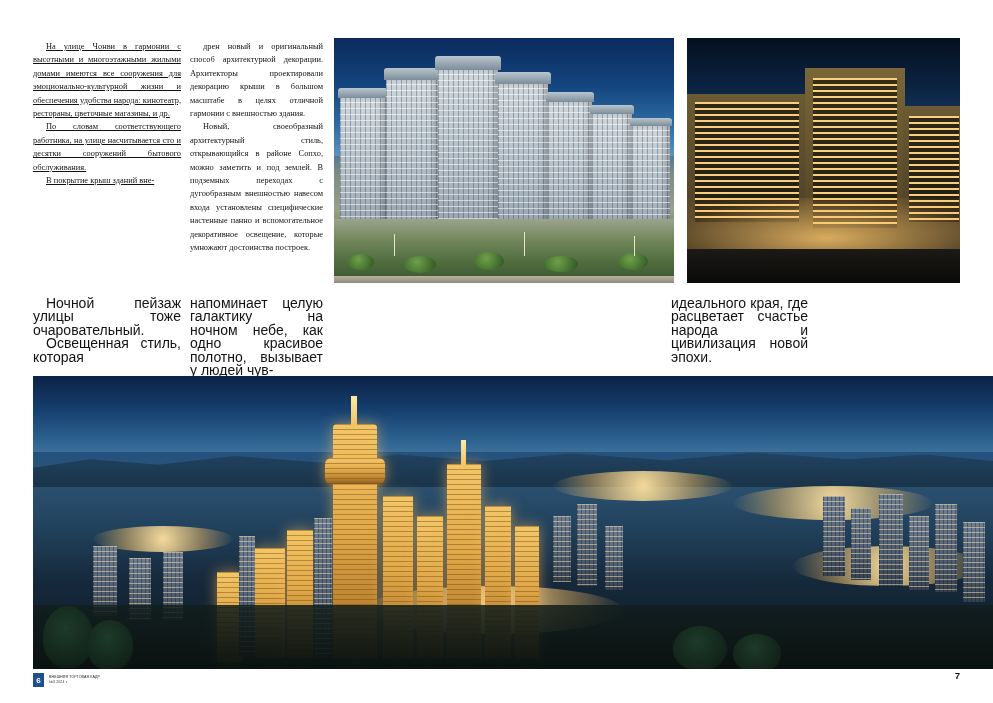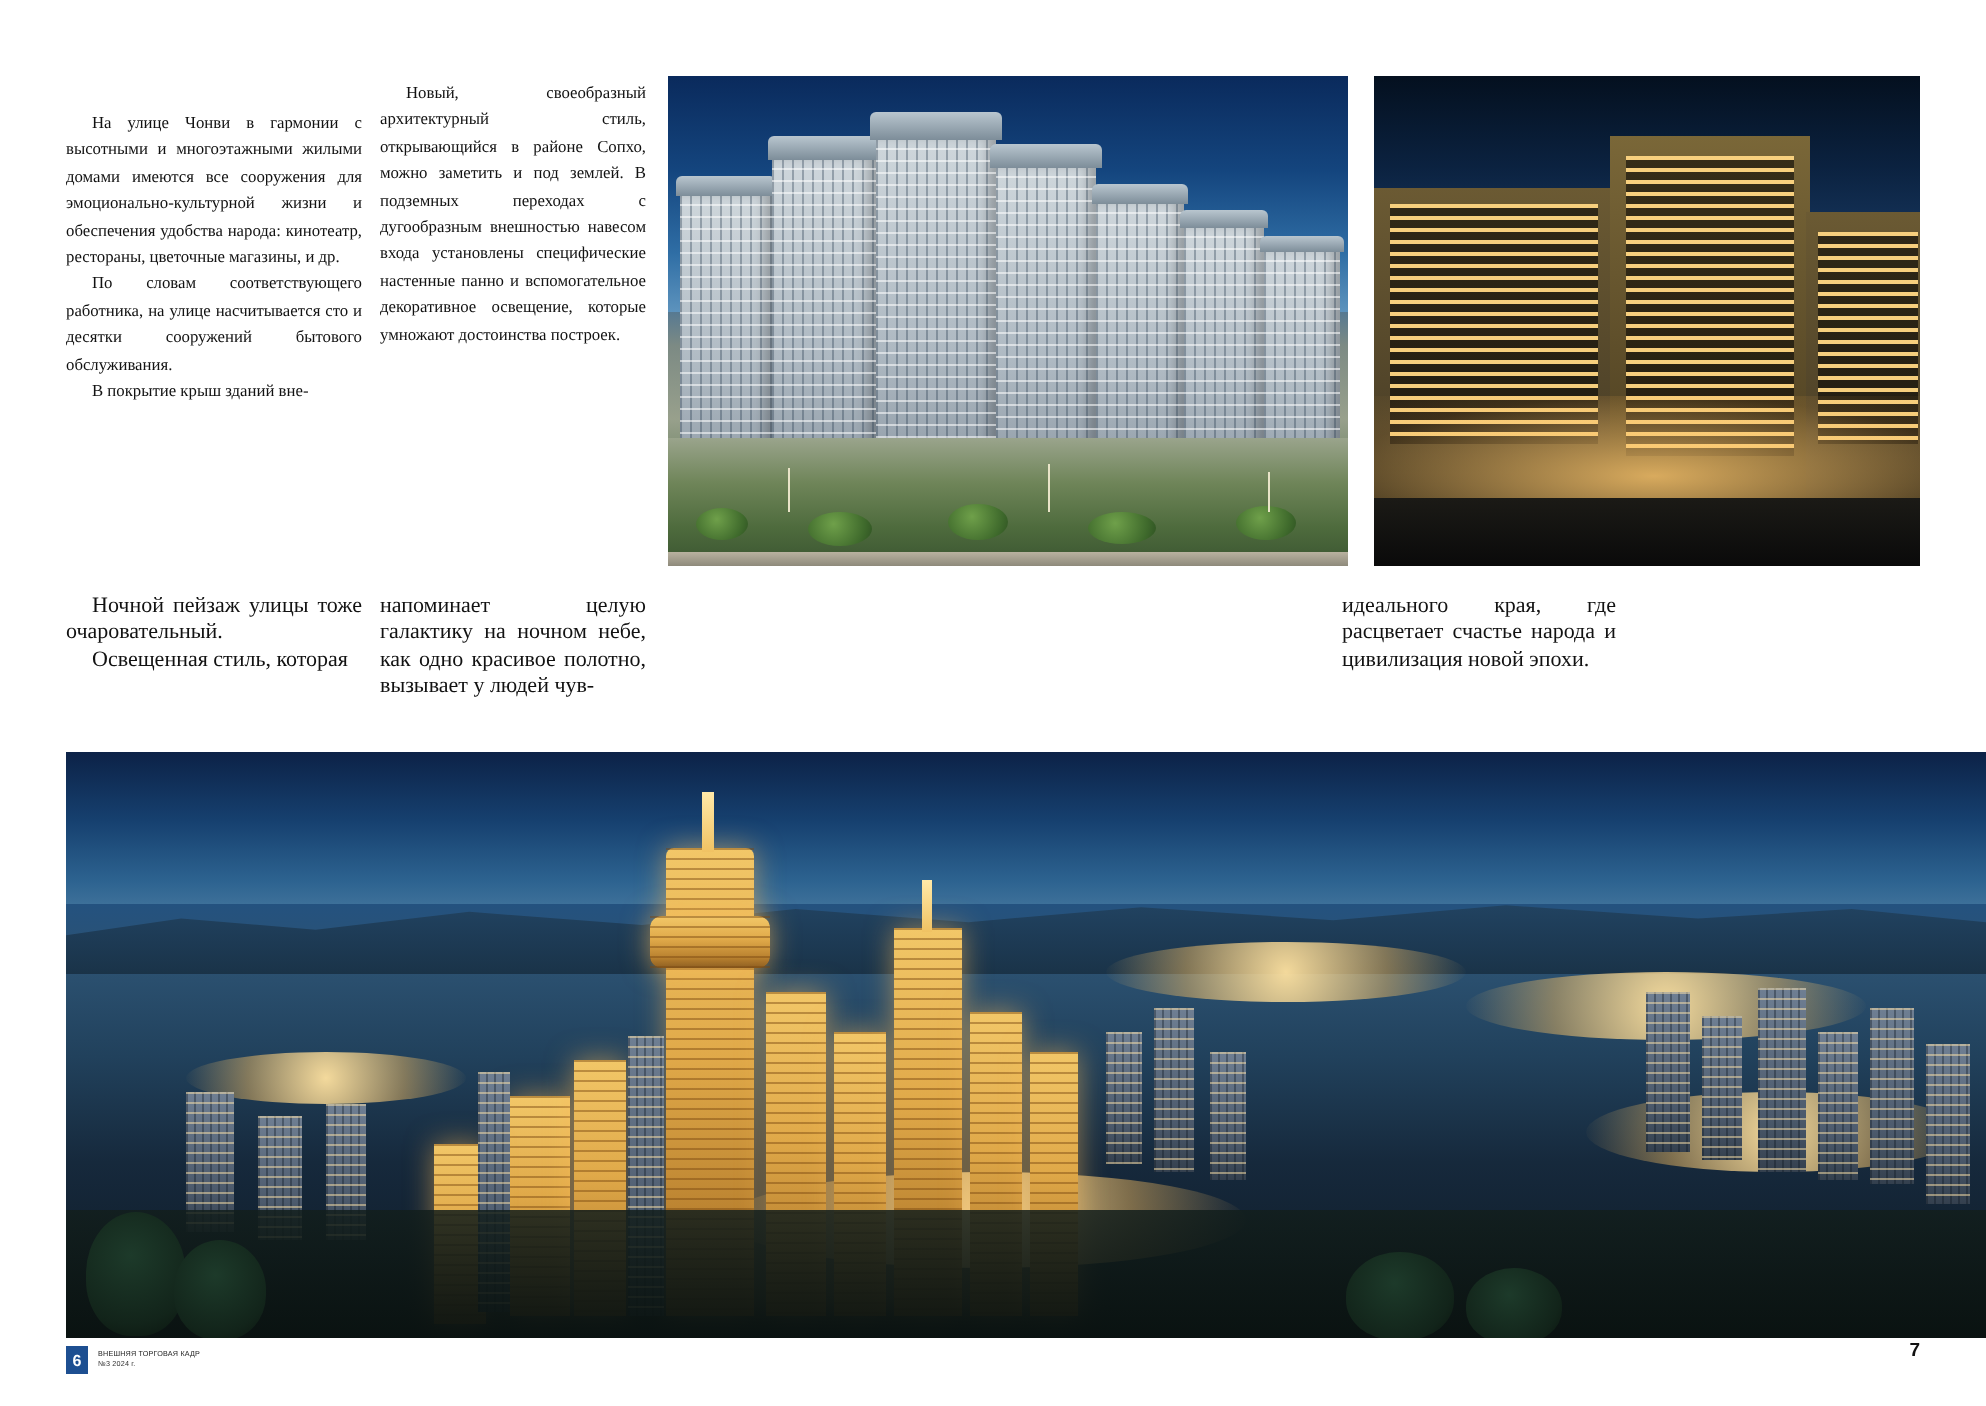--- a/index.html
+++ b/index.html
@@ -38,28 +38,28 @@
   .col p {
     margin: 0 0 0 0;
     text-indent: 13px;
     text-align: justify;
   }
   .col p.last-line-left {
     text-align-last: left;
   }
   .col p + p { margin-top: 0px; }
 
-  #col1 { left: 33px;  top: 55px;  width: 148px; }
+  #col1 { left: 33px;  top: 40px;  width: 148px; text-decoration: underline; }
   #col2 { left: 190px; top: 40px;  width: 133px; }
 
   
   .lowcol {
     position: absolute;
-    font-family: Liberation Serif, serif;
-    font-size: 11px;
+    font-family: Liberation Sans, sans-serif;
+    font-size: 14px;
     line-height: 13.4px;
     text-align: justify;
     color: #121212;
   }
   .lowcol p { margin: 0; text-indent: 13px; text-align: justify; }
   #low1 { left: 33px;  top: 297px; width: 148px; }
   #low2 { left: 190px; top: 297px; width: 133px; }
   #low3 { left: 334px; top: 297px; width: 163px; }
   #low4 { left: 516px; top: 297px; width: 143px; }
   #low5 { left: 671px; top: 297px; width: 137px; }
@@ -246,20 +246,21 @@
 
 <div class="page">
 
   <div class="col" id="col1">
     <p>На улице Чонви в гармонии с высотными и многоэтажными жилыми домами имеются все сооружения для эмоционально-культурной жизни и обеспечения удобства народа: кинотеатр, рестораны, цветочные магазины, и др.</p>
     <p>По словам соответствующего работника, на улице насчитывается сто и десятки сооружений бытового обслуживания.</p>
     <p class="last-line-left">В покрытие крыш зданий вне-</p>
   </div>
 
   <div class="col" id="col2">
+    <p>дрен новый и оригинальный способ архитектурной декорации. Архитекторы проектировали декорацию крыши в большом масштабе в целях отличной гармонии с внешностью здания.</p>
     <p>Новый, своеобразный архитектурный стиль, открывающийся в районе Сопхо, можно заметить и под землей. В подземных переходах с дугообразным внешностью навесом входа установлены специфические настенные панно и вспомогательное декоративное освещение, которые умножают достоинства построек.</p>
   </div>
 
   <div class="photo" id="photo-building-left">
     <div class="lp-sky"></div>
 
     <div class="lp-tower" style="left:6px; top:58px; width:46px; height:150px;"></div>
     <div class="lp-roof" style="left:4px; top:50px; width:50px; height:10px;"></div>
 
     <div class="lp-tower" style="left:52px; top:40px; width:52px; height:168px;"></div>

